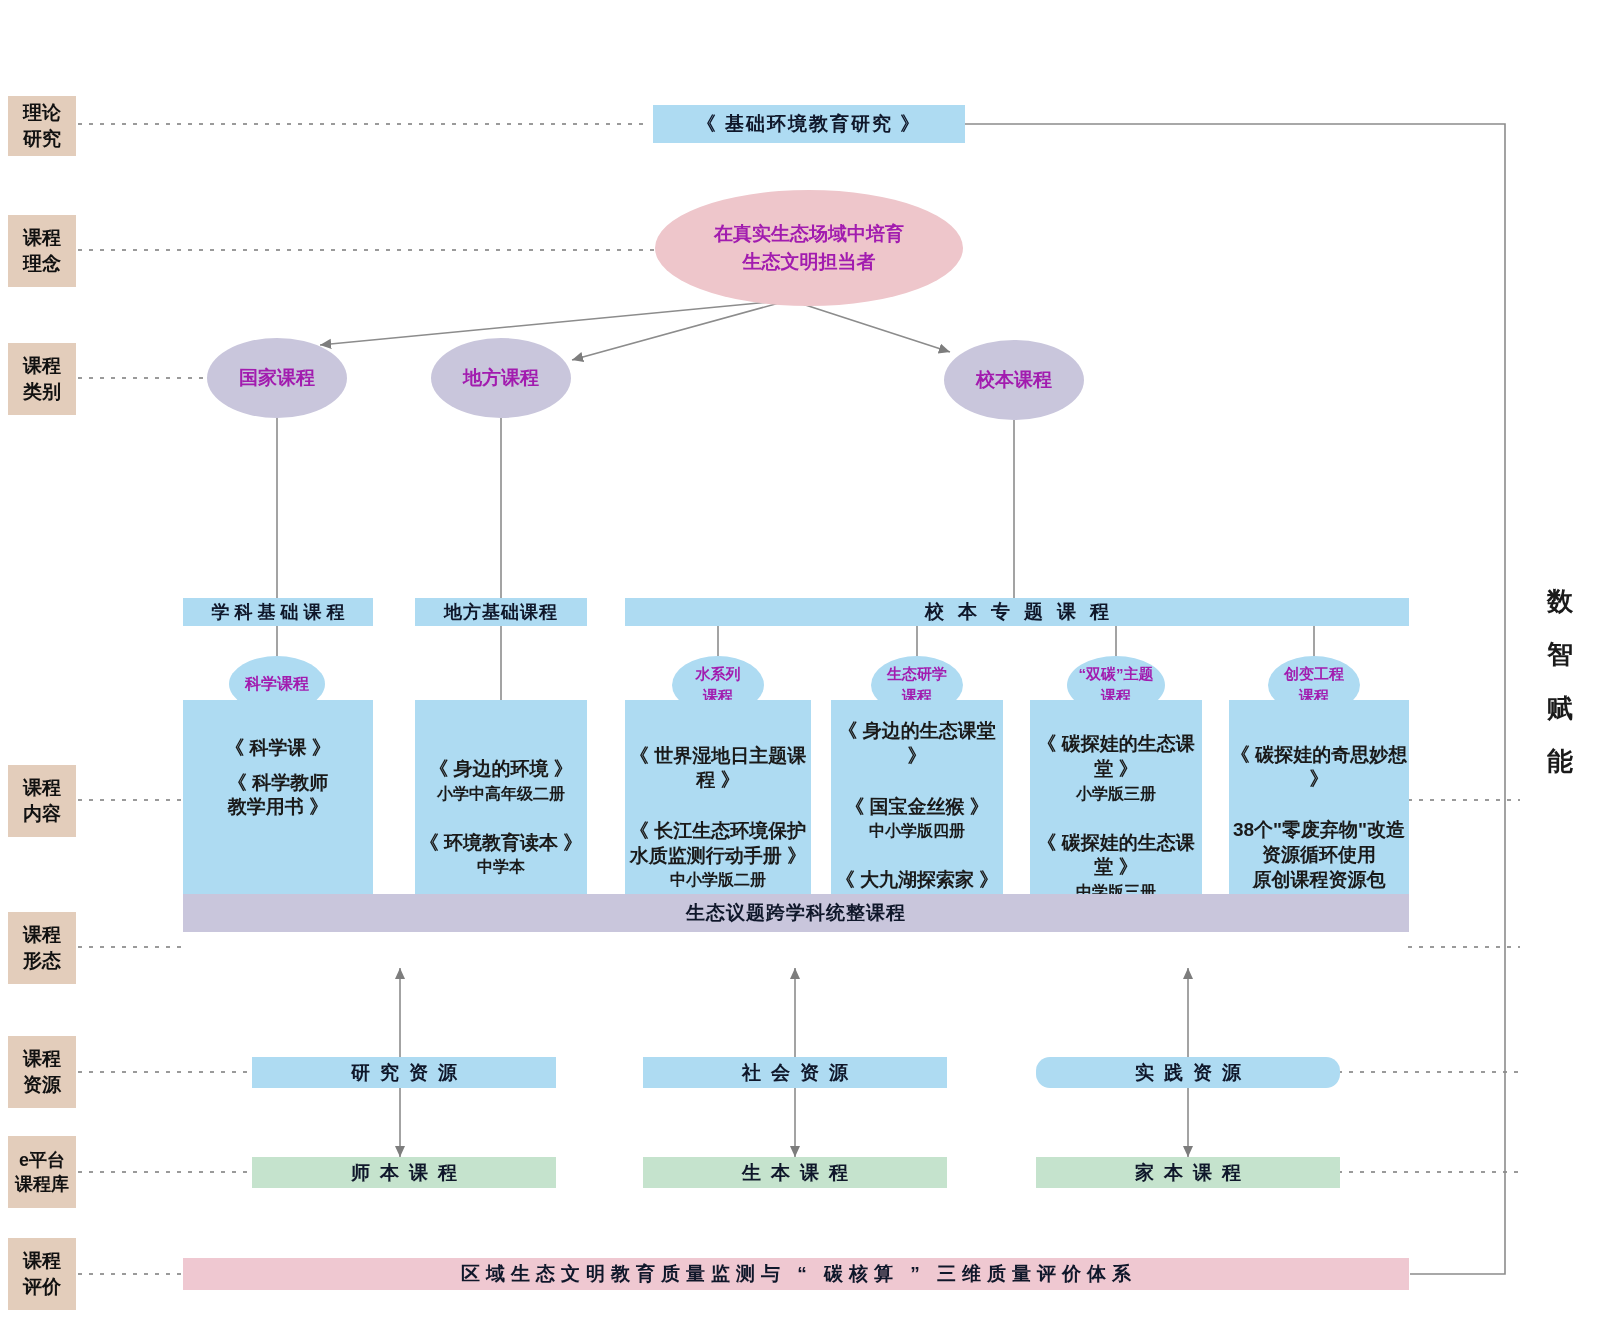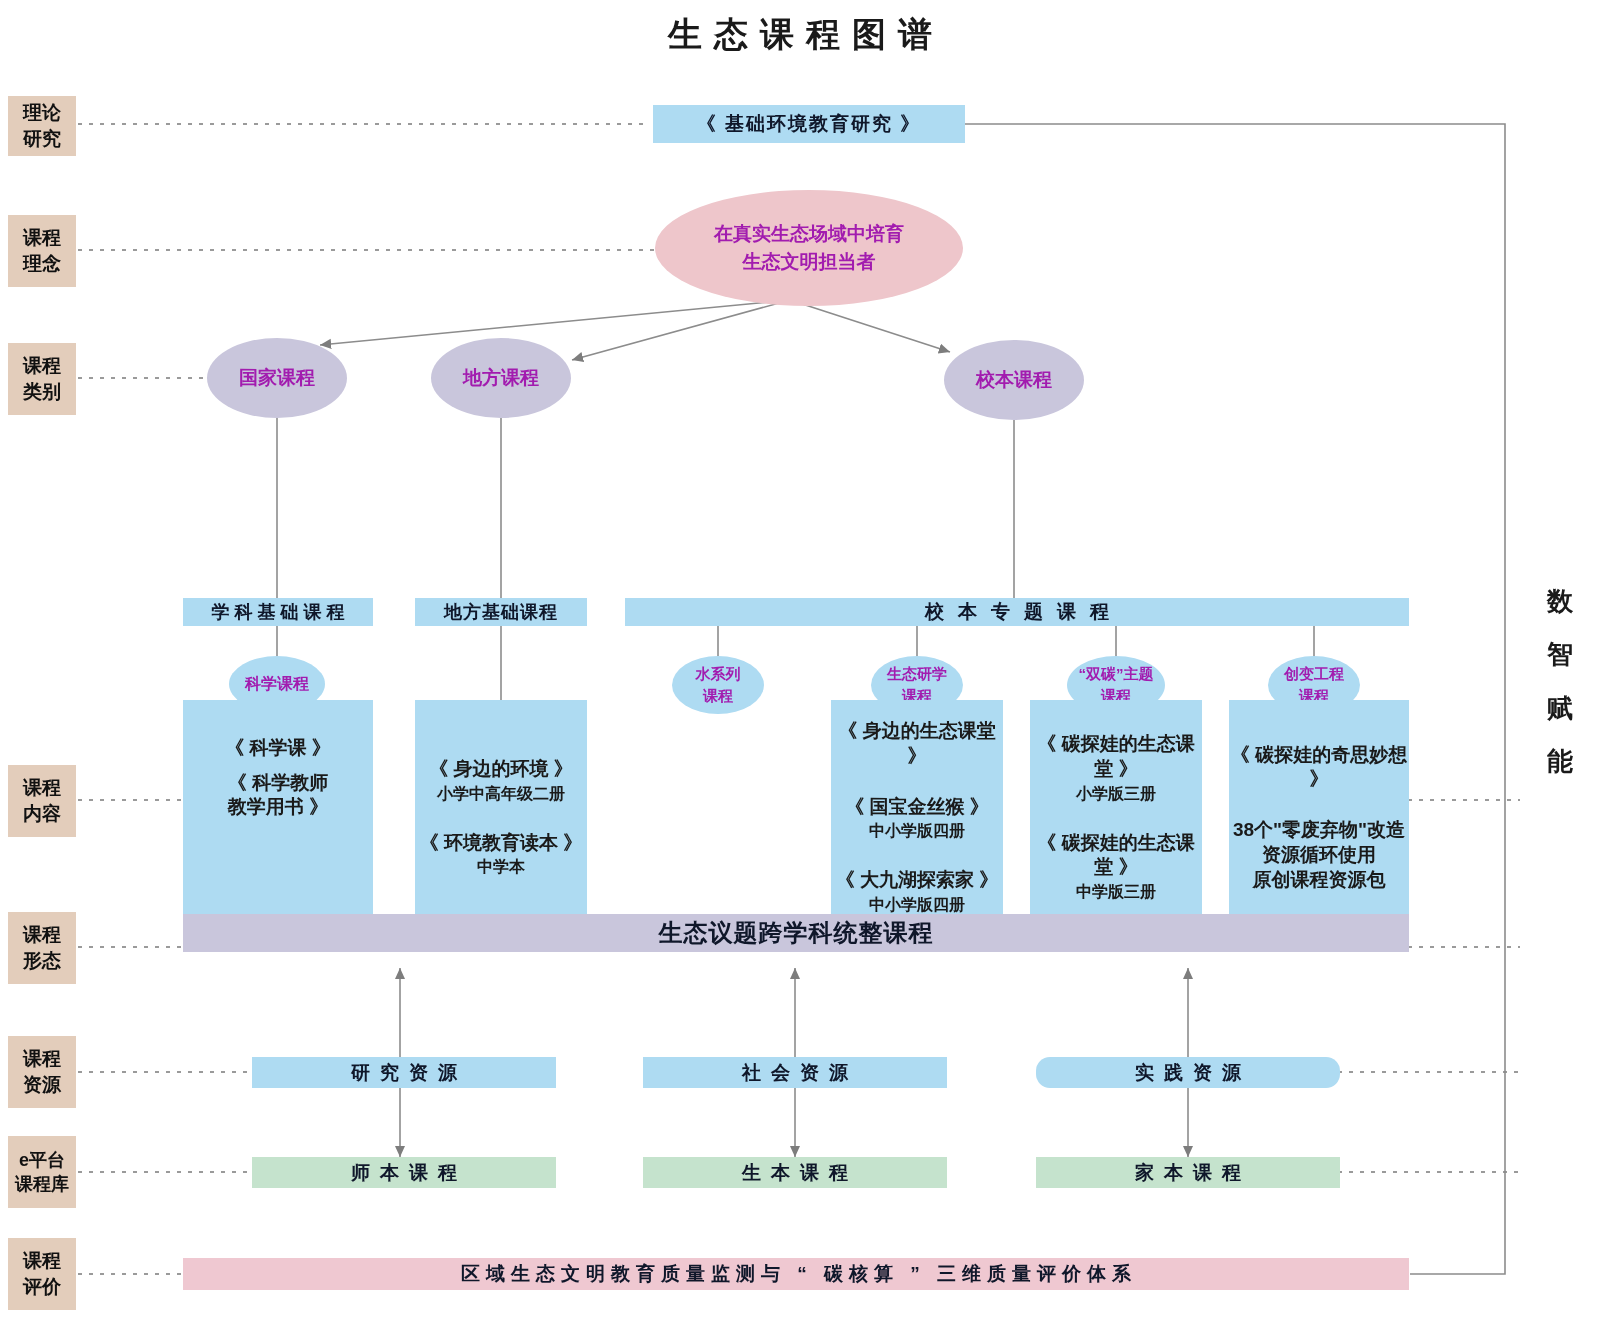--- a/index.html
+++ b/index.html
@@ -102,21 +102,20 @@
       <path d="M400,1057 L400,968" marker-end="url(#ah)"></path>
       <path d="M795,1057 L795,968" marker-end="url(#ah)"></path>
       <path d="M1188,1057 L1188,968" marker-end="url(#ah)"></path>
 
       <path d="M400,1088 L400,1157" marker-end="url(#ah)"></path>
       <path d="M795,1088 L795,1157" marker-end="url(#ah)"></path>
       <path d="M1188,1088 L1188,1157" marker-end="url(#ah)"></path>
     </g>
   </svg>
 
-  <div class="title">生态课程图谱</div>
 
   <div class="stage" style="top:96px;height:60px;">
     <span>理论</span>
     <span>研究</span>
   </div>
   <div class="stage" style="top:215px;height:72px;">
     <span>课程</span>
     <span>理念</span>
   </div>
   <div class="stage" style="top:343px;height:72px;">
@@ -186,20 +185,27 @@
   </div>
 
   <div class="card" style="left:415px;top:700px;width:172px;height:225px;justify-content:center;padding-top:0;">
     <div class="t">《 身边的环境 》</div>
     <div class="s">小学中高年级二册</div>
     <div class="gap"></div>
     <div class="t">《 环境教育读本 》</div>
     <div class="s">中学本</div>
   </div>
 
+  <div class="card" style="left:625px;top:700px;width:186px;height:225px;justify-content:center;padding-top:0;">
+    <div class="t">《 世界湿地日主题课程 》</div>
+    <div class="gap"></div>
+    <div class="t">《 长江生态环境保护</div>
+    <div class="t" style="margin-top:0">水质监测行动手册 》</div>
+    <div class="s">中小学版二册</div>
+  </div>
 
   <div class="card" style="left:831px;top:700px;width:172px;height:225px;justify-content:center;padding-top:0;">
     <div class="t">《 身边的生态课堂 》</div>
     <div class="gap"></div>
     <div class="t">《 国宝金丝猴 》</div>
     <div class="s">中小学版四册</div>
     <div class="gap"></div>
     <div class="t">《 大九湖探索家 》</div>
     <div class="s">中小学版四册</div>
   </div>
@@ -213,21 +219,21 @@
   </div>
 
   <div class="card" style="left:1229px;top:700px;width:180px;height:225px;justify-content:center;padding-top:0;">
     <div class="t">《 碳探娃的奇思妙想 》</div>
     <div class="gap"></div>
     <div class="t">38个"零废弃物"改造</div>
     <div class="t" style="margin-top:0">资源循环使用</div>
     <div class="t" style="margin-top:0">原创课程资源包</div>
   </div>
 
-  <div class="bar purple" style="left:183px;top:914px;width:1226px;height:38px;font-size:24px;letter-spacing:1px;">生态议题跨学科统整课程</div>
+  <div class="bar purple" style="left:183px;top:894px;width:1226px;height:38px;font-size:19px;letter-spacing:1px;">生态议题跨学科统整课程</div>
 
   <div class="bar blue sp" style="left:252px;top:1057px;width:304px;height:31px;font-size:19px;">研究资源</div>
   <div class="bar blue sp" style="left:643px;top:1057px;width:304px;height:31px;font-size:19px;">社会资源</div>
   <div class="bar blue sp" style="left:1036px;top:1057px;width:304px;height:31px;font-size:19px;border-radius:14px;">实践资源</div>
 
   <div class="bar green sp" style="left:252px;top:1157px;width:304px;height:31px;font-size:19px;">师本课程</div>
   <div class="bar green sp" style="left:643px;top:1157px;width:304px;height:31px;font-size:19px;">生本课程</div>
   <div class="bar green sp" style="left:1036px;top:1157px;width:304px;height:31px;font-size:19px;">家本课程</div>
 
   <div class="bar pink" style="left:183px;top:1258px;width:1226px;height:32px;font-size:19px;letter-spacing:6px;text-indent:6px;">区域生态文明教育质量监测与 “ 碳核算 ” 三维质量评价体系</div>

